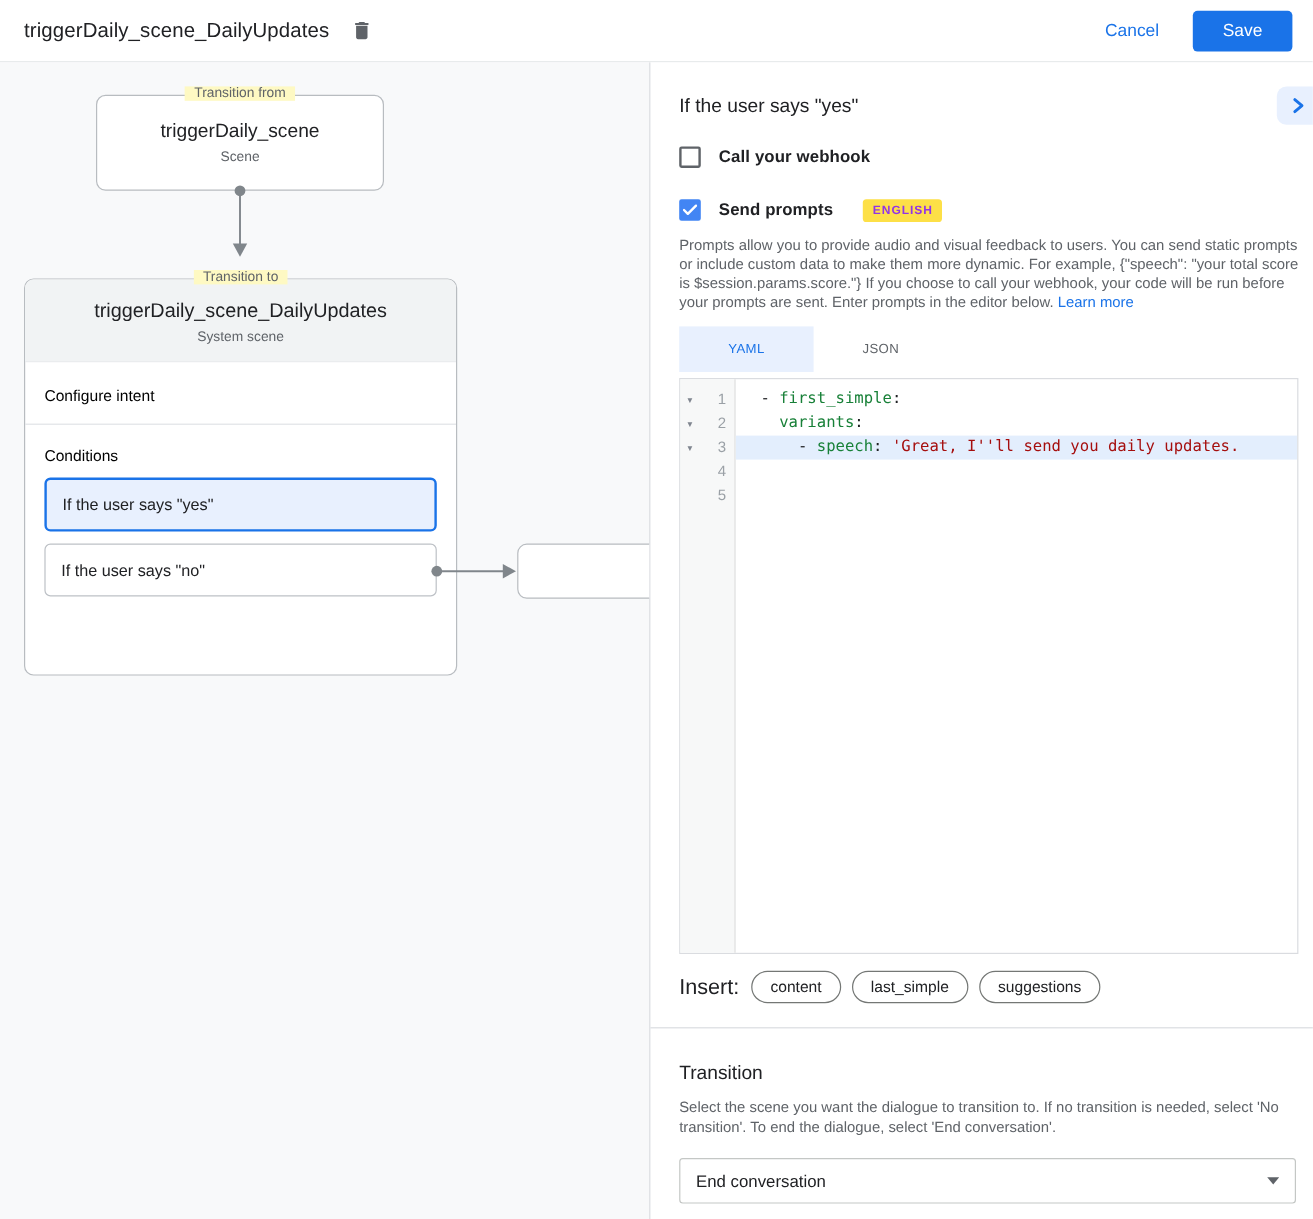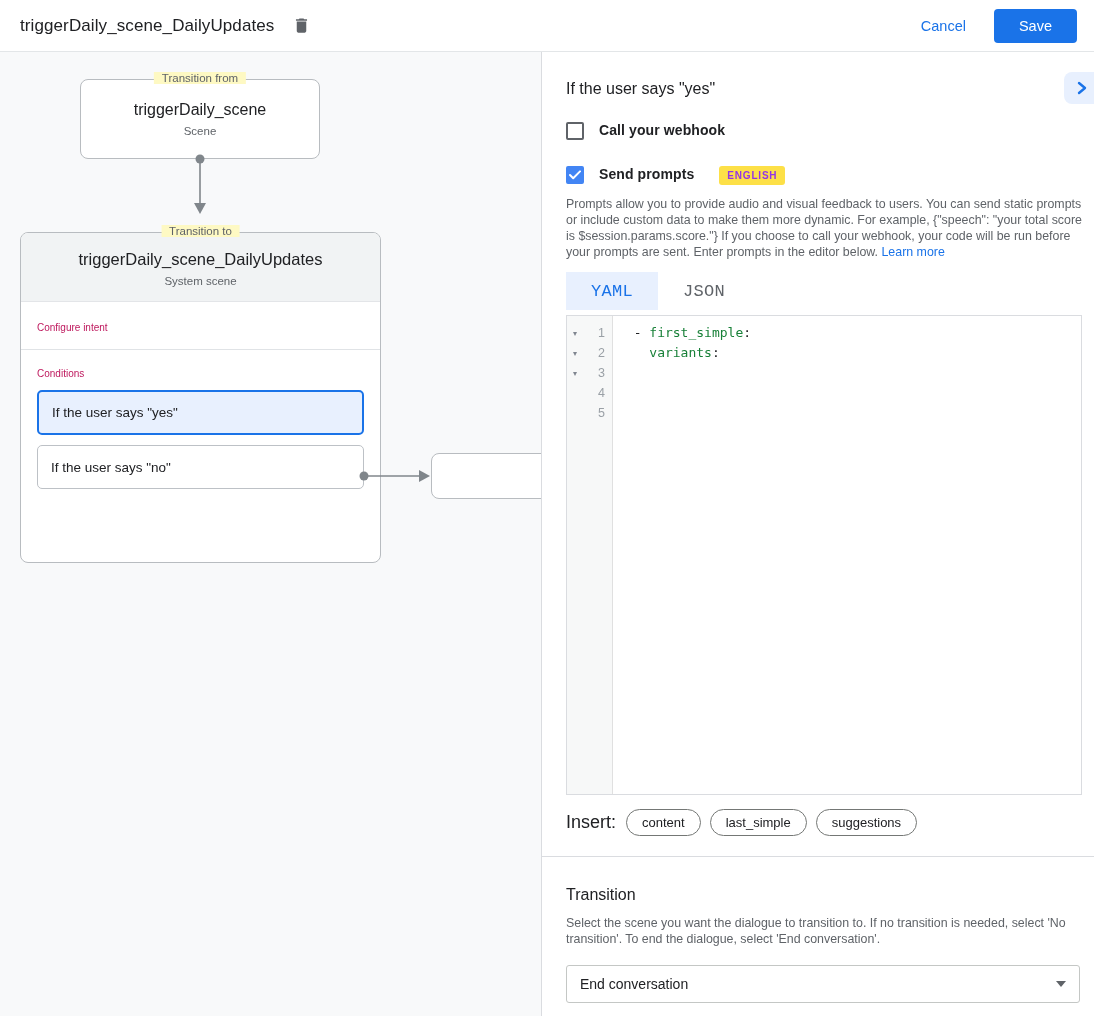--- a/index.html
+++ b/index.html
@@ -29,21 +29,21 @@
   .node-from { position: absolute; left: 80px; top: 27px; width: 240px; height: 80px;
     background: #fff; border: 1px solid #b8bcc0; border-radius: 8px; text-align: center; padding-top: 21px; z-index: 1; }
   .node-title { font-size: 16px; color: #202124; }
   .node-sub { font-size: 11.5px; color: #5f6368; margin-top: 6px; }
   .scene-card { position: absolute; left: 20px; top: 180px; width: 361px; height: 331px;
     background: #fff; border: 1px solid #b8bcc0; border-radius: 8px; z-index: 1; }
   .card-header { height: 69px; background: #f1f3f4; border-bottom: 1px solid #e3e5e8;
     border-radius: 7px 7px 0 0; text-align: center; padding-top: 17px; }
   .card-header .node-title { font-size: 16.5px; }
   .card-body { padding: 0 16px; }
-  .sec-label { font-size: 10px; color: #be185d; }
+  .sec-label { font-size: 13px; color: #000000; }
   .lbl-cfg { margin-top: 20px; }
   .intent-input { margin-top: 12px; height: 42px; border: 1px solid #bdc1c6; border-radius: 4px;
     display: flex; align-items: center; padding-left: 13px; font-size: 13.5px; color: #202124; background: #fff; }
   .card-divider { height: 1px; background: #e0e3e6; margin: 16px -16px 0; }
   .lbl-cond { margin-top: 18px; }
   .cond { height: 44px; border: 1px solid #bdc1c6; border-radius: 5px; background: #fff;
     display: flex; align-items: center; padding-left: 13px; font-size: 13.5px; color: #202124; cursor: pointer; }
   .cond.selected { margin-top: 11px; height: 45px; border: 2px solid #1a73e8; background: #e8f0fe; }
   .cond.plain { margin-top: 10px; }
   .target-node { position: absolute; left: 431px; top: 401px; width: 118px; height: 46px;
@@ -61,22 +61,22 @@
   .row-prompts { margin-top: 26px; }
   .checkbox { width: 18px; height: 18px; border: 2px solid #5f6368; border-radius: 2px;
     background: #fff; display: flex; align-items: center; justify-content: center; flex-shrink: 0; }
   .checkbox.checked { background: #4285f4; border-color: #4285f4; }
   .check-label { font-size: 14px; font-weight: 700; color: #202124; letter-spacing: .1px; }
   .badge { margin-left: 10px; background: #fde047; color: #9334e6; font-size: 10px; font-weight: 700;
     letter-spacing: .8px; padding: 4px 8px; border-radius: 3px; }
   .desc { margin-top: 11px; width: 516px; font-size: 12.4px; line-height: 16px; color: #5f6368; }
   .link { color: #1a73e8; text-decoration: none; cursor: pointer; }
   .tabs { margin-top: 12px; display: flex; }
-  .tab { width: 92px; height: 38px; display: flex; align-items: center; justify-content: center;
-    font-size: 17px; font-weight: 500; letter-spacing: .3px; color: #5f6368; cursor: pointer; font-family: Liberation Mono, monospace; }
+  .tab { width: 112px; height: 38px; display: flex; align-items: center; justify-content: center;
+    font-size: 11px; font-weight: 500; letter-spacing: .3px; color: #5f6368; cursor: pointer; }
   .tab.active { background: #e8f0fe; color: #1a73e8; }
 
   .editor { margin-top: 5px; height: 480px; display: flex; border: 1px solid #dadce0; background: #fff; }
   .gutter { width: 46px; background: #f7f8f8; border-right: 1px solid #e0e0e0; padding-top: 7px; }
   .gutter-row { display: flex; height: 20px; align-items: center; }
   .fold { width: 16px; text-align: center; font-size: 8px; color: #808690; cursor: pointer; }
   .lnum { flex: 1; text-align: right; padding-right: 7px; font-size: 12.5px; color: #9aa0a6; }
   .code { flex: 1; padding-top: 7px; overflow: hidden; }
   .code-row { height: 20px; line-height: 20px; white-space: pre; overflow: hidden;
     font-family: "DejaVu Sans Mono", "Liberation Mono", monospace; font-size: 13px; padding-left: 5px; }
@@ -205,20 +205,21 @@
               <span class="lnum">4</span>
             </div>
             <div class="gutter-row">
               <span class="fold"></span>
               <span class="lnum">5</span>
             </div>
           </div>
         <div class="code">
             <div class="code-row"><span class="tok-plain">  - </span><span class="tok-key">first_simple</span><span class="tok-plain">:</span></div>
             <div class="code-row"><span class="tok-plain">    </span><span class="tok-key">variants</span><span class="tok-plain">:</span></div>
+            <div class="code-row hl"><span class="tok-plain">      - </span><span class="tok-key">speech</span><span class="tok-plain">: </span><span class="tok-string">'Great, I''ll send you daily updates.</span></div>
             <div class="code-row"></div>
           </div>
       </div>
 
       <div class="insert-row">
         <span class="insert-label">Insert:</span>
         <span><button class="chip">content</button><button class="chip">last_simple</button><button class="chip">suggestions</button></span>
       </div>
 
       <div class="panel-divider"></div>

